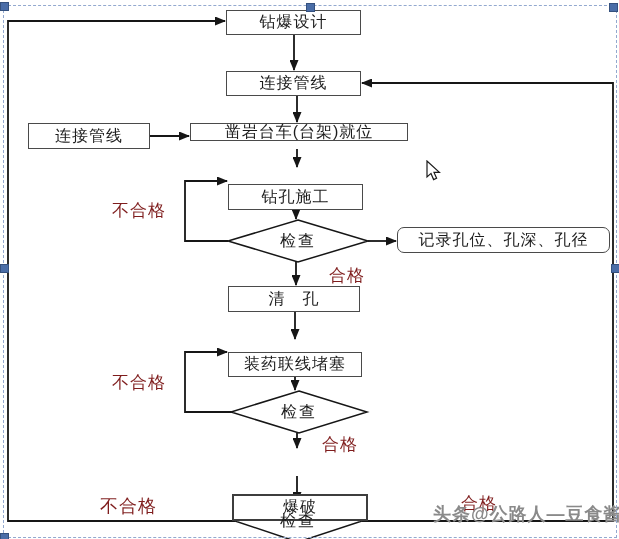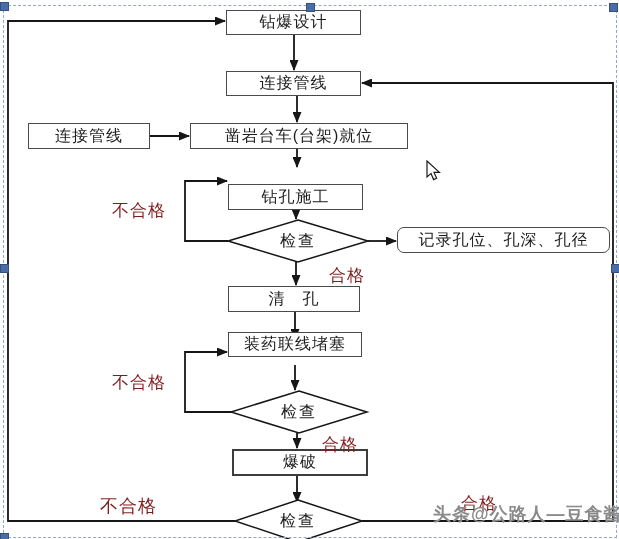--- a/index.html
+++ b/index.html
@@ -2,21 +2,21 @@
 <html><head>
 <meta charset="utf-8">
 <style>
   html,body{margin:0;padding:0;background:#ffffff;}
   .stage{position:relative;width:619px;height:539px;background:#ffffff;overflow:hidden;
          font-family:"Liberation Sans","DejaVu Sans",sans-serif;padding-left:36px;}
   .layer{position:absolute;left:0;top:0;}
   .box{position:absolute;background:#ffffff;border:1.5px solid #4a4a4a;
        display:flex;align-items:center;justify-content:center;
        font-size:16px;color:#1c1c1c;white-space:pre;box-sizing:border-box;letter-spacing:1px;}
-  .box.heavy{border-width:2px;border-color:#3d3d3d;}
+  .box.heavy{border-width:2px;border-color:#3d3d3d;margin-top:45px;}
   .dtext{position:absolute;display:flex;align-items:center;justify-content:center;
          font-size:16px;color:#1c1c1c;letter-spacing:2px;}
   .elabel{position:absolute;font-size:17px;color:#7f1d1d;letter-spacing:1px;white-space:nowrap;}
   .watermark{position:absolute;font-size:18px;font-weight:bold;color:#8a8a8a;
              letter-spacing:1px;white-space:nowrap;}
   .sel-border{position:absolute;left:3px;top:5px;width:612px;height:531px;
               border:1px dashed #93a9cf;pointer-events:none;}
   .handle{position:absolute;width:7px;height:7px;background:#4a6da7;border:1px solid #35517e;}
 </style>
 </head>
@@ -53,25 +53,25 @@
 
       <polygon points="298,220 368,241 298,262 228,241" fill="#ffffff" stroke-width="1.5"></polygon>
       <polygon points="299,391 367,412 299,433 231,412" fill="#ffffff" stroke-width="1.5"></polygon>
       <polygon points="298,500 362,521 298,542 235,521" fill="#ffffff" stroke-width="1.5"></polygon>
     </g>
   </svg>
 
   <div class="box" style="left:226px;top:10px;width:135px;height:25px;"><span>钻爆设计</span></div>
   <div class="box" style="left:226px;top:71px;width:135px;height:25px;"><span>连接管线</span></div>
   <div class="box" style="left:28px;top:123px;width:122px;height:26px;"><span>连接管线</span></div>
-  <div class="box" style="left:190px;top:123px;width:218px;height:26px;"><span>凿岩台车(台架)就位</span></div>
+  <div class="box" style="left:190px;top:123px;width:218px;height:18px;"><span>凿岩台车(台架)就位</span></div>
   <div class="box" style="left:228px;top:184px;width:135px;height:26px;"><span>钻孔施工</span></div>
   <div class="box" style="left:397px;top:227px;width:213px;height:26px;border-radius:7px;"><span>记录孔位、孔深、孔径</span></div>
   <div class="box" style="left:228px;top:286px;width:132px;height:26px;"><span>清　孔</span></div>
-  <div class="box" style="left:228px;top:332px;width:134px;height:25px;"><span>装药联线堵塞</span></div>
+  <div class="box" style="left:228px;top:352px;width:134px;height:25px;"><span>装药联线堵塞</span></div>
   <div class="box heavy" style="left:232px;top:449px;width:136px;height:27px;"><span>爆破</span></div>
 
   <div class="dtext" style="left:258px;top:232px;width:80px;height:18px;">检查</div>
   <div class="dtext" style="left:259px;top:403px;width:80px;height:18px;">检查</div>
   <div class="dtext" style="left:258px;top:512px;width:80px;height:18px;">检查</div>
 
   <div class="elabel" style="left:112px;top:199px;">不合格</div>
   <div class="elabel" style="left:329px;top:264px;">合格</div>
   <div class="elabel" style="left:112px;top:371px;">不合格</div>
   <div class="elabel" style="left:322px;top:433px;">合格</div>

